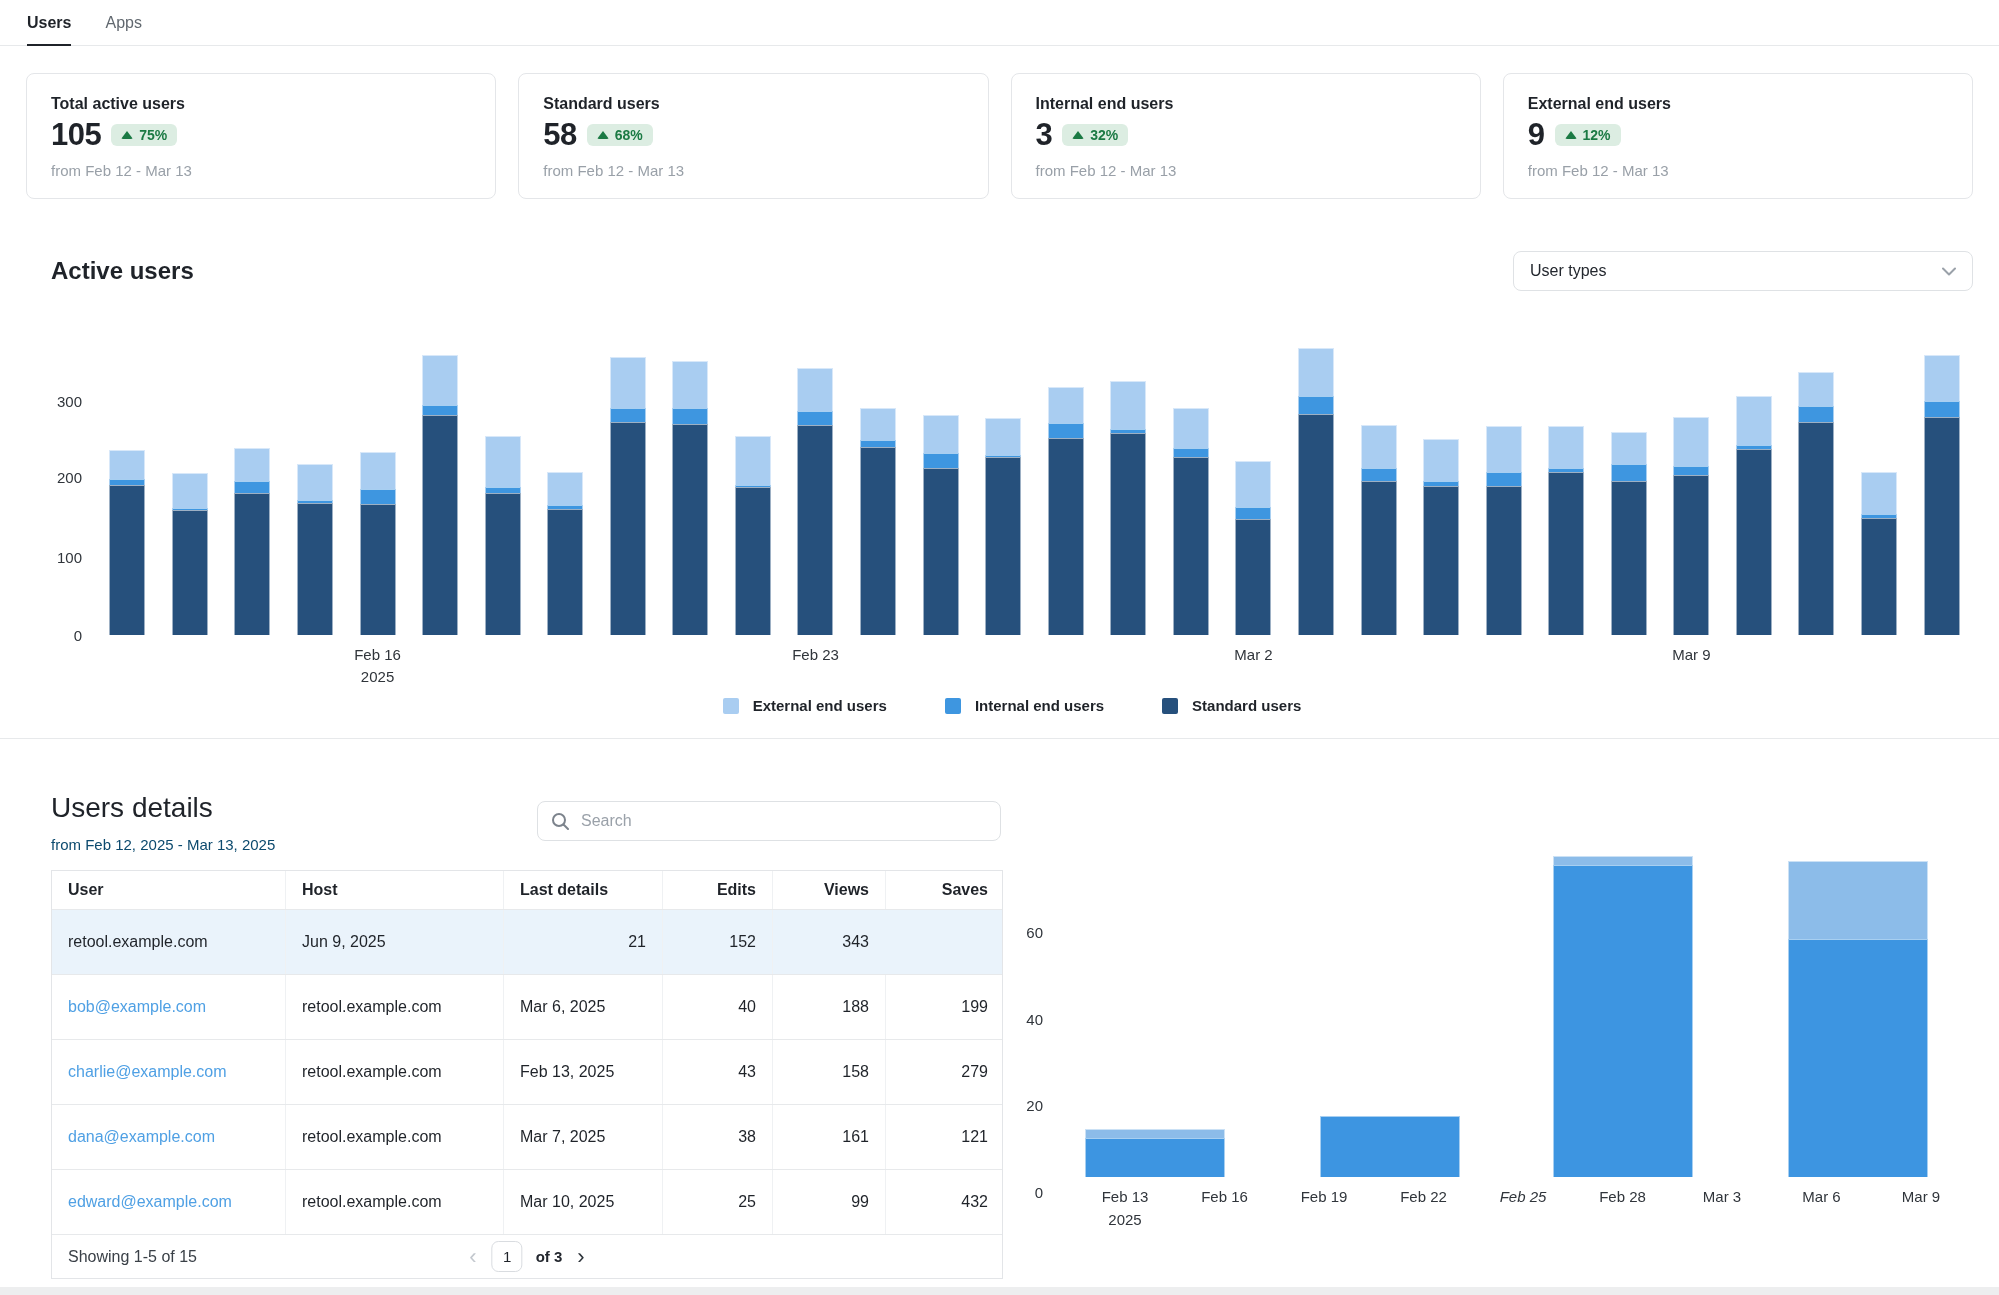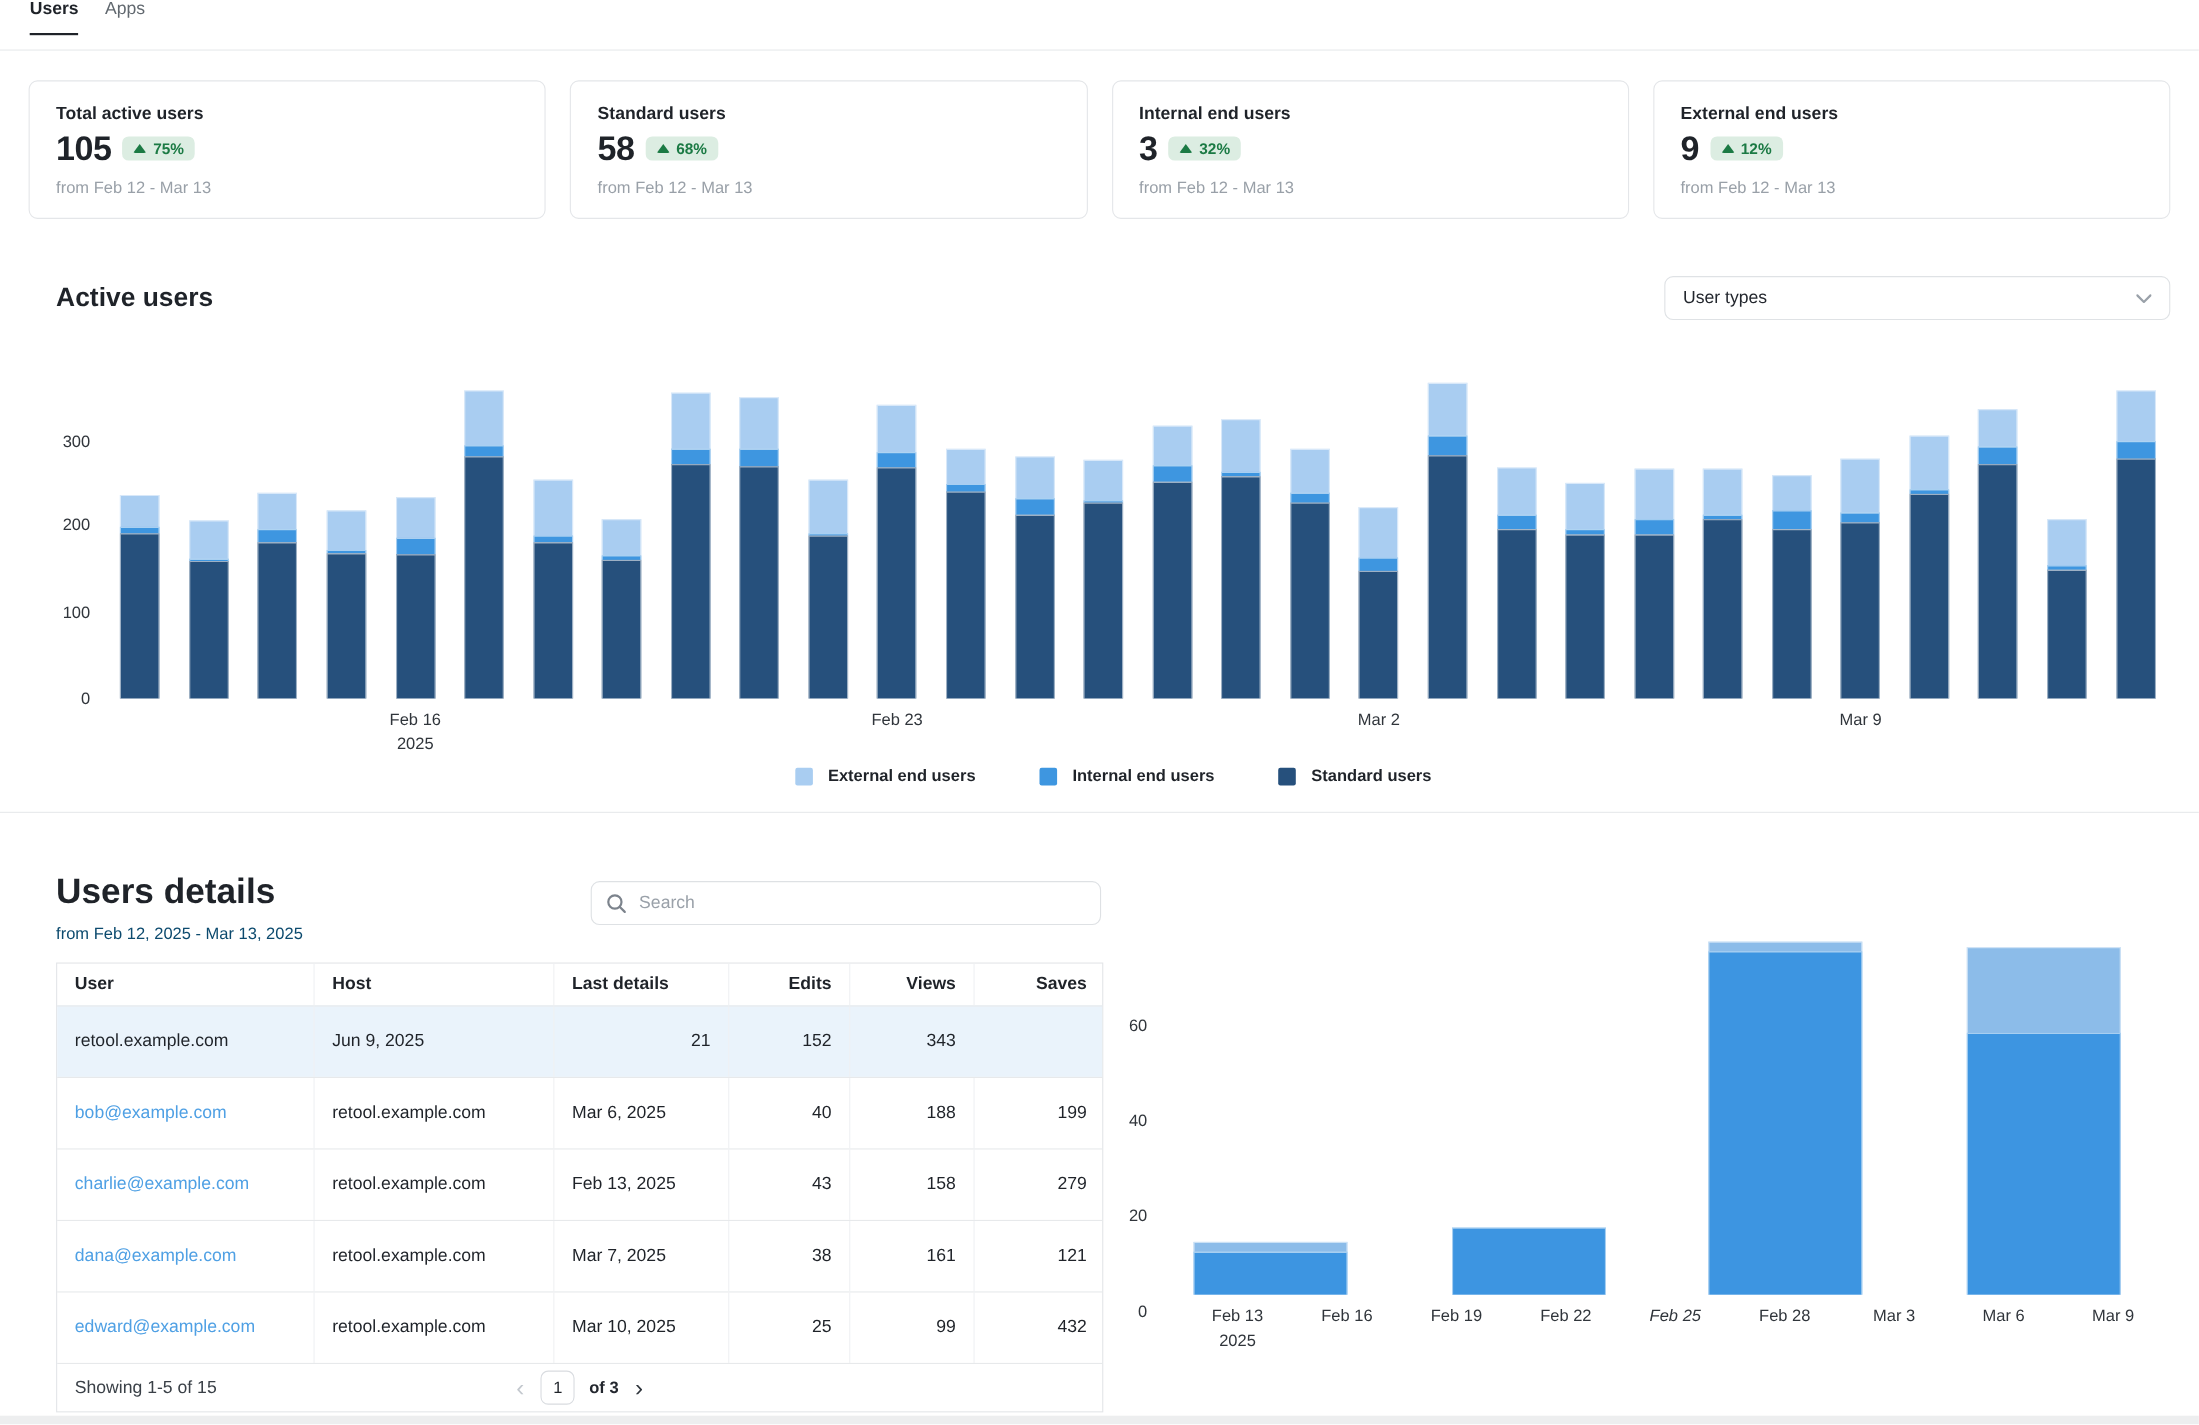--- a/index.html
+++ b/index.html
@@ -4,22 +4,22 @@
 <style>
   * { box-sizing: border-box; }
   html,body { margin:0; padding:0; }
   body {
     width:1999px; height:1295px; position:relative; overflow:hidden;
     background:#ffffff; color:#1F2329;
     font-family:"Liberation Sans", sans-serif;
   }
 
   
-  .tabbar { display:flex; gap:24px; padding:0 27px; height:46px;
-            align-items:flex-start; border-bottom:1px solid #E7E9EB; }
+  .tabbar { display:flex; gap:34px; padding:0 27px; height:46px;
+            align-items:flex-end; border-bottom:1px solid #E7E9EB; }
   .tab { font-size:16px; padding-bottom:12px; border-bottom:2px solid transparent;
          margin-bottom:-1px; cursor:pointer; color:#61686F; }
   .tab.active { color:#1F2329; font-weight:700; border-bottom-color:#1F2329; }
 
   
   .cards { display:flex; gap:22px; margin:27px 26px 0; }
   .card { flex:1; height:126px; background:#fff; border:1px solid #E4E6E9;
           border-radius:8px; padding:21px 24px; }
   .card-title { font-size:16px; font-weight:700; }
   .card-valuerow { display:flex; align-items:center; gap:10px; margin-top:4px; }
@@ -55,21 +55,21 @@
   .legend { display:flex; justify-content:center; gap:58px; margin-top:0; }
   .legend-item { display:flex; align-items:center; gap:14px; font-size:15px;
                  font-weight:700; color:#1F2329; cursor:pointer; }
   .swatch { width:16px; height:16px; border-radius:2px; }
 
   .divider { border:none; border-top:1px solid #E7E9EB; margin:24px 0 0 0; }
 
   
   .bottom { display:flex; margin:0 26px 0 51px; padding-top:53px; }
   .left { width:952px; position:relative; }
-  .ud-title { font-size:32px; font-weight:700; margin:0; }
+  .ud-title { font-size:28px; font-weight:400; margin:0; }
   .ud-subtitle { margin-top:12px; font-size:15px; color:#0c4a6e; }
   .search { position:absolute; left:486px; top:9px; width:464px; height:40px;
             border:1px solid #DEE1E4; border-radius:8px; display:flex;
             align-items:center; padding:0 13px; gap:10px; background:#fff; }
   .search input { border:none; outline:none; flex:1; font-size:16px; color:#23272E;
                   font-family:"Liberation Sans", sans-serif; background:transparent; }
   .search input::placeholder { color:#9AA1A9; }
 
   .table { margin-top:17px; border:1px solid #E3E5E8; }
   .trow { display:grid; grid-template-columns:233px 218px 159px 110px 113px 119px; }

